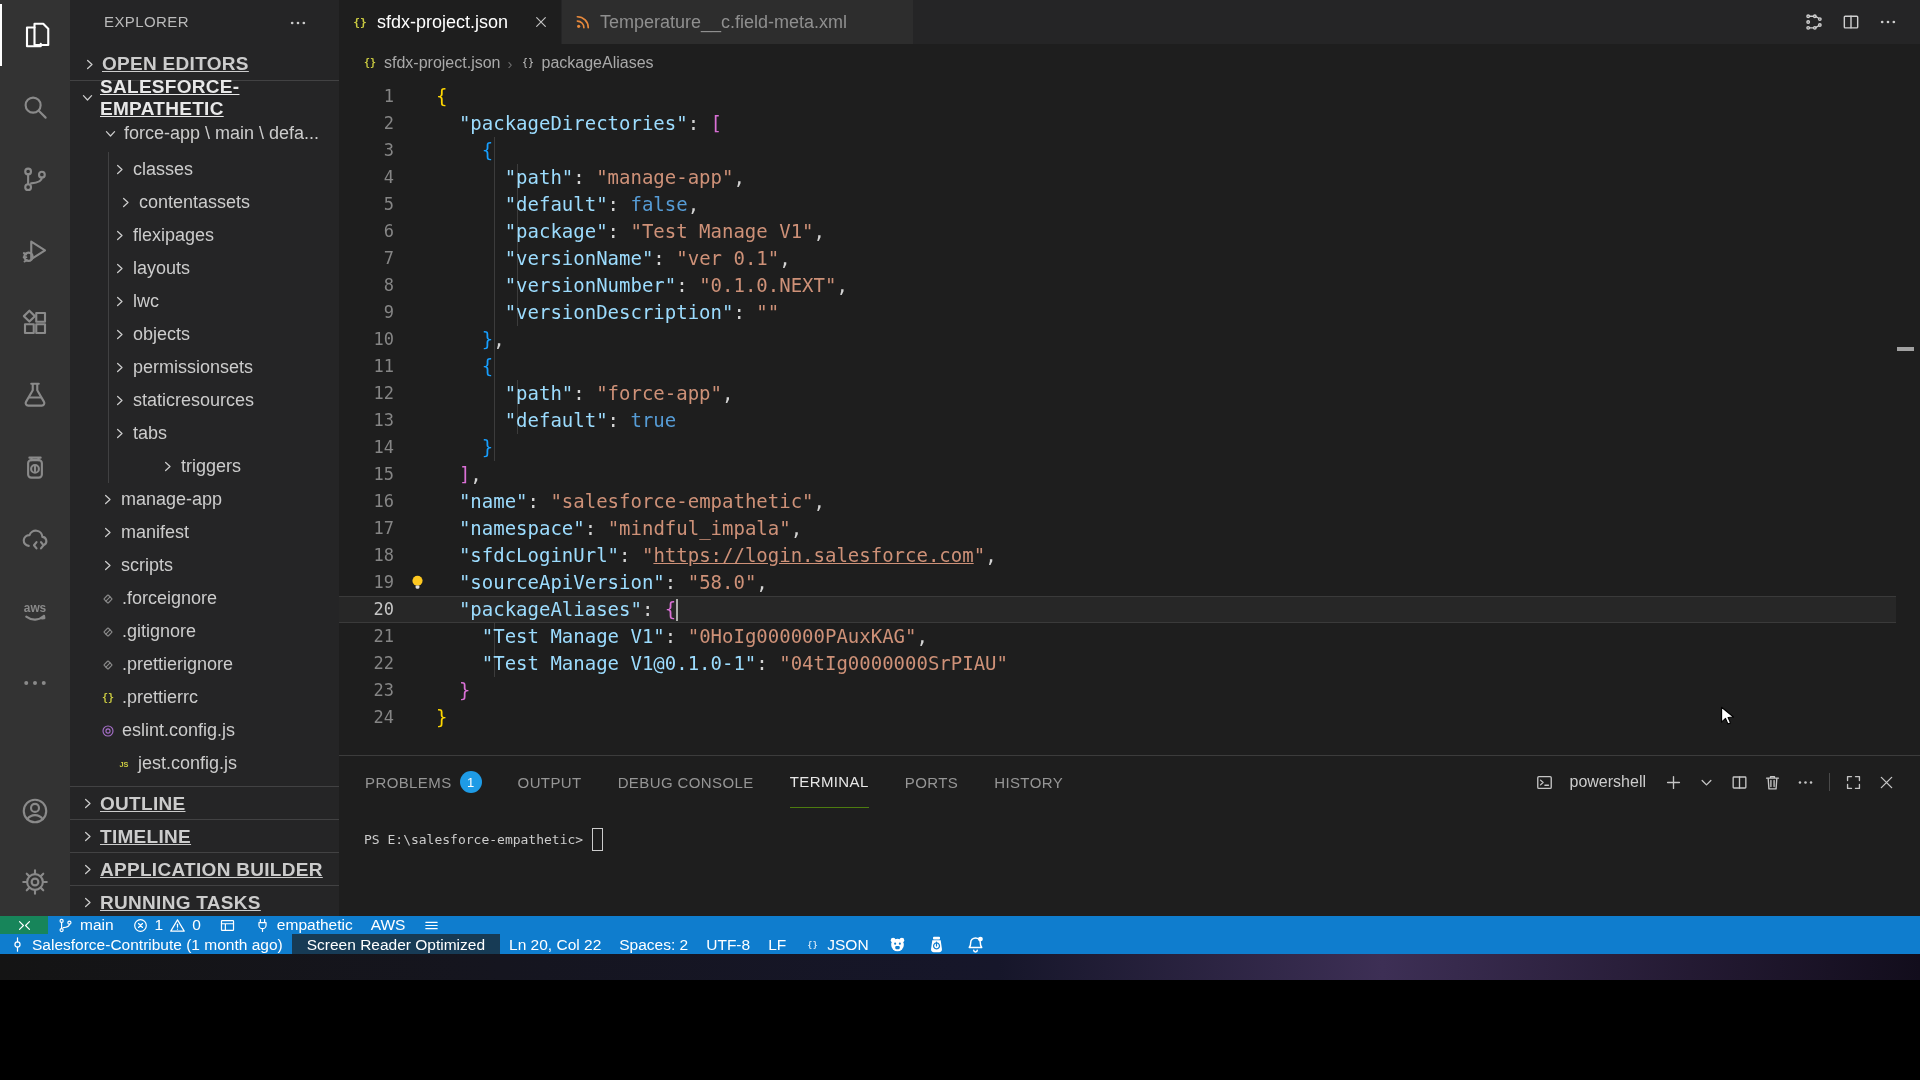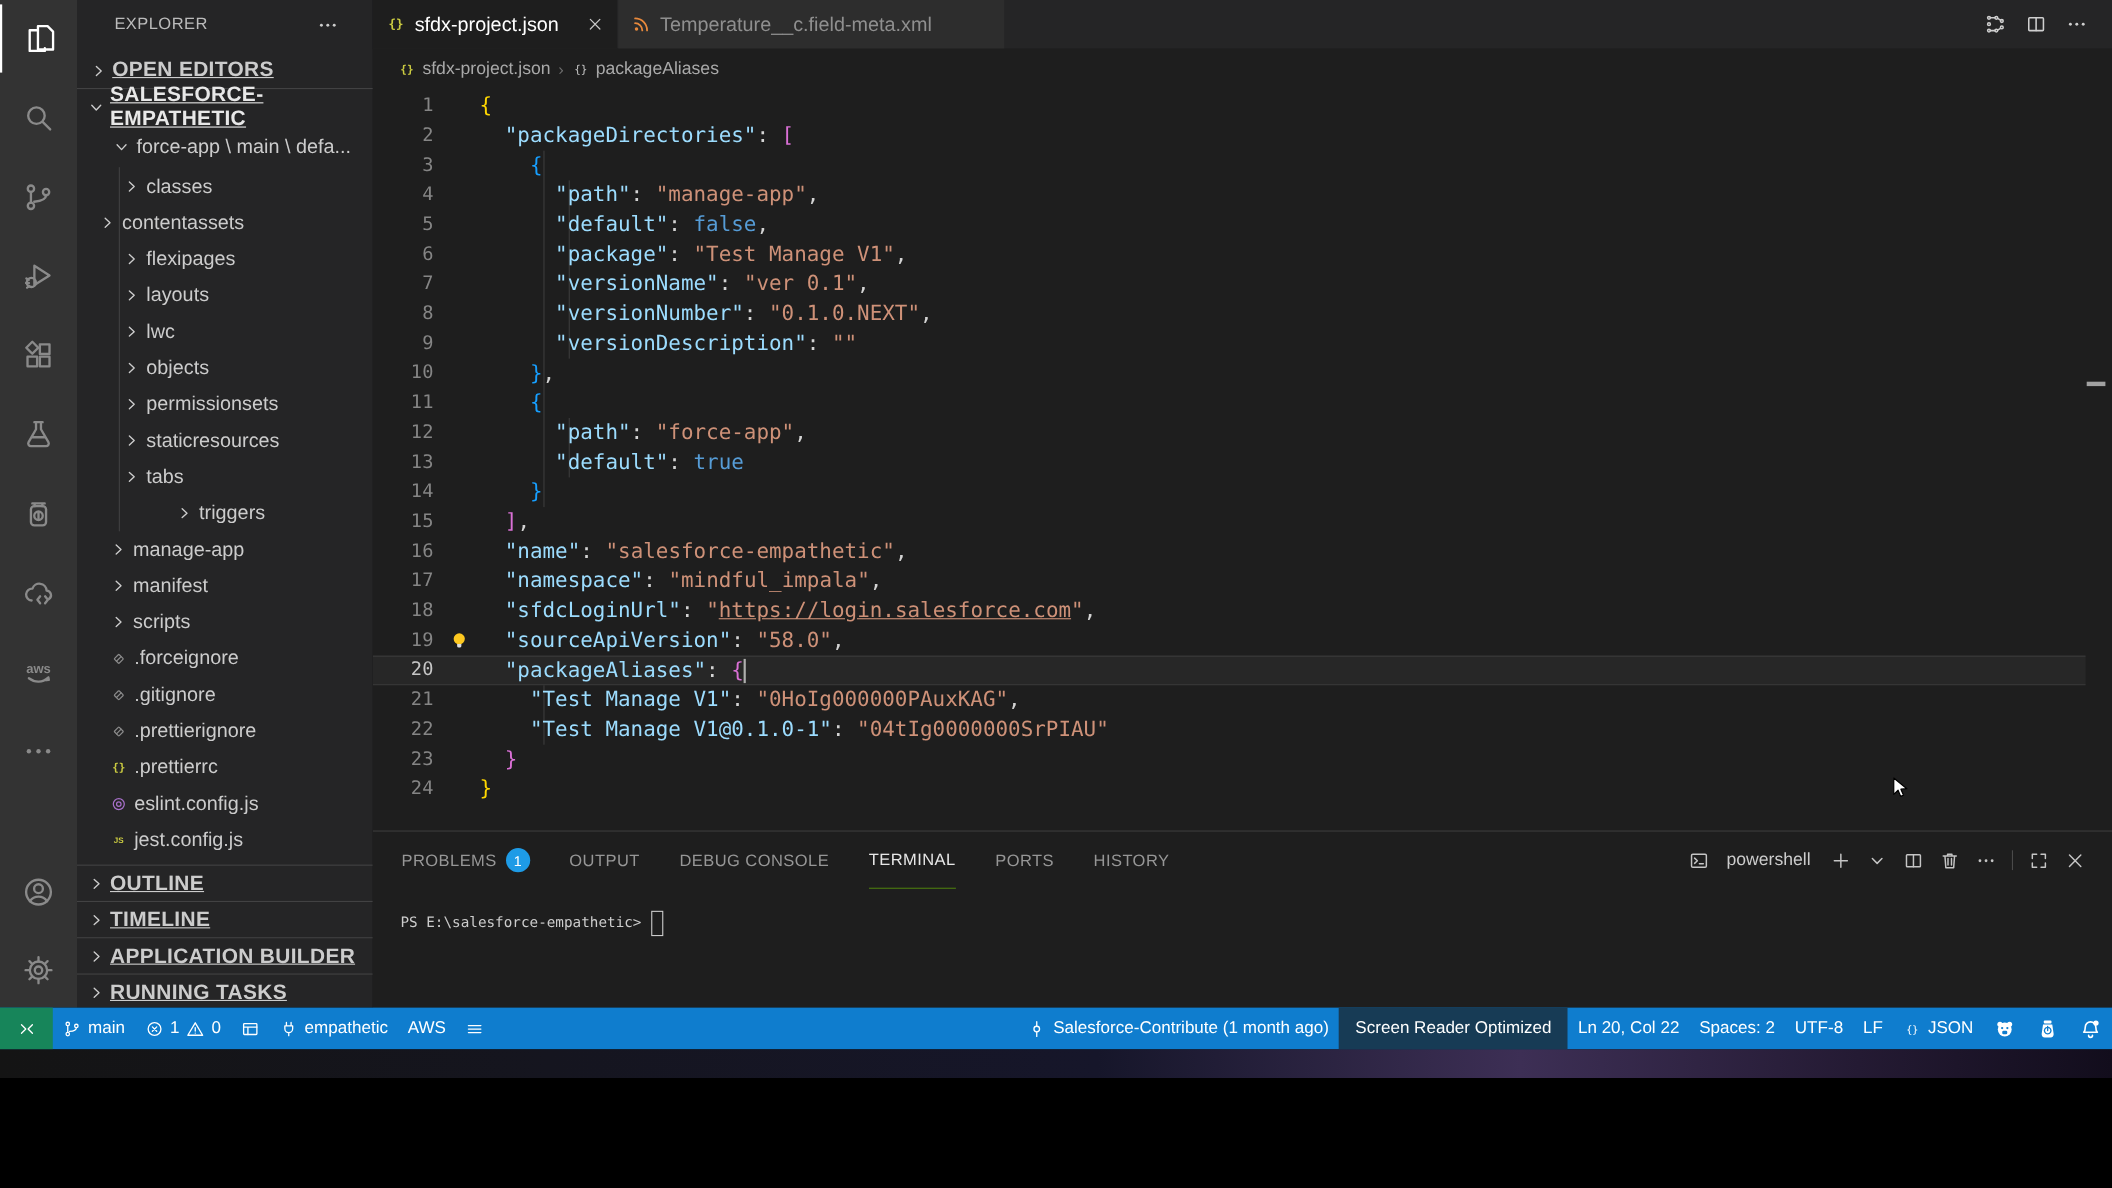--- a/index.html
+++ b/index.html
@@ -77,21 +77,21 @@
   #panel-actions{position:absolute;right:24px;top:0;height:52px;display:flex;align-items:center;gap:14px;color:#c5c5c5;}
   #panel-actions .ic{width:19px;height:19px;cursor:pointer;}
   #panel-actions .shell-label{font-size:16px;color:#cccccc;margin:0 4px 0 2px;cursor:pointer;}
   .pa-sep{width:1px;height:18px;background:#4a4a4a;}
   #terminal{position:absolute;left:25px;top:70px;height:27px;display:flex;align-items:center;
             font-family:"DejaVu Sans Mono",monospace;font-size:13px;color:#cccccc;white-space:pre;cursor:text;}
   #term-cursor{display:inline-block;width:11px;height:23px;border:1px solid #cccccc;box-sizing:border-box;margin-left:1px;}
 
   
   #statusbar{position:absolute;left:0;top:916px;width:1920px;height:38px;background:#0f7dce;
-             display:flex;align-items:stretch;justify-content:space-between;font-size:15.5px;color:#ffffff;}
+             display:flex;align-items:stretch;justify-content:space-between;font-size:15.5px;color:#ffffff;flex-direction:column;}
   #sb-left,#sb-right{display:flex;align-items:stretch;}
   .st-item{display:flex;align-items:center;gap:6px;padding:0 9px;cursor:pointer;white-space:nowrap;}
   .st-item .ic{width:17px;height:17px;}
   .st-item .ic.big{width:21px;height:21px;}
   .st-remote{width:48px;background:#17855a;justify-content:center;padding:0;}
   .st-emph{background:#173b55;padding:0 15px;}
 
   #understrip{position:absolute;left:0;top:954px;width:1920px;height:26px;
               background:linear-gradient(90deg,#141414 0%,#16162a 52%,#3d2f55 72%,#241a33 88%,#120d1c 100%);}
   #pointer{position:absolute;left:1717px;top:705px;width:22px;height:22px;}
@@ -249,21 +249,21 @@
           <span class="tree-label" style="margin-left: 6px;">force-app \ main \ defa...</span>
         </div>
         <div class="sb-row" style="top: 153px; height: 33px; padding-left: 42px;">
           <span class="ic" style="width: 15px; height: 15px;">
             <svg viewBox="0 0 24 24" style="stroke-width:2">
               <path d="M9 5.5l7 6.5-7 6.5"></path>
             </svg>
           </span>
           <span class="tree-label" style="margin-left: 6px;">classes</span>
         </div>
-        <div class="sb-row" style="top: 186px; height: 33px; padding-left: 20px;">
+        <div class="sb-row" style="top: 186px; height: 33px; padding-left: 48px;">
           <span class="ic" style="width: 15px; height: 15px;">
             <svg viewBox="0 0 24 24" style="stroke-width:2">
               <path d="M9 5.5l7 6.5-7 6.5"></path>
             </svg>
           </span>
           <span class="tree-label" style="margin-left: 6px;">contentassets</span>
         </div>
         <div class="sb-row" style="top: 219px; height: 33px; padding-left: 42px;">
           <span class="ic" style="width: 15px; height: 15px;">
             <svg viewBox="0 0 24 24" style="stroke-width:2">
@@ -395,21 +395,21 @@
         </div>
         <div class="sb-row" style="top: 714px; height: 33px; padding-left: 30px;">
           <span class="ic" style="width: 16px; height: 16px; color: rgb(166, 111, 200);">
             <svg viewBox="0 0 24 24">
               <circle cx="12" cy="12" r="7.5"></circle>
               <circle cx="12" cy="12" r="3.1"></circle>
             </svg>
           </span>
           <span class="tree-label" style="margin-left: 6px;">eslint.config.js</span>
         </div>
-        <div class="sb-row" style="top: 747px; height: 33px; padding-left: 30px;">
+        <div class="sb-row" style="top: 747px; height: 33px; padding-left: 46px;">
           <span class="ic" style="width: 16px; height: 16px; color: rgb(203, 203, 65);">
             <svg viewBox="0 0 24 24">
               <text x="12" y="16" text-anchor="middle" font-size="11" font-weight="bold" font-family="Liberation Sans" fill="currentColor" stroke="none">JS</text>
             </svg>
           </span>
           <span class="tree-label" style="margin-left: 6px;">jest.config.js</span>
         </div>
         <div id="tree-guide"></div>
         <div class="sb-divider" style="top: 786px;"></div>
         <div class="sb-row" style="top: 787px; height: 33px; padding-left: 10px; gap: 5px;">

